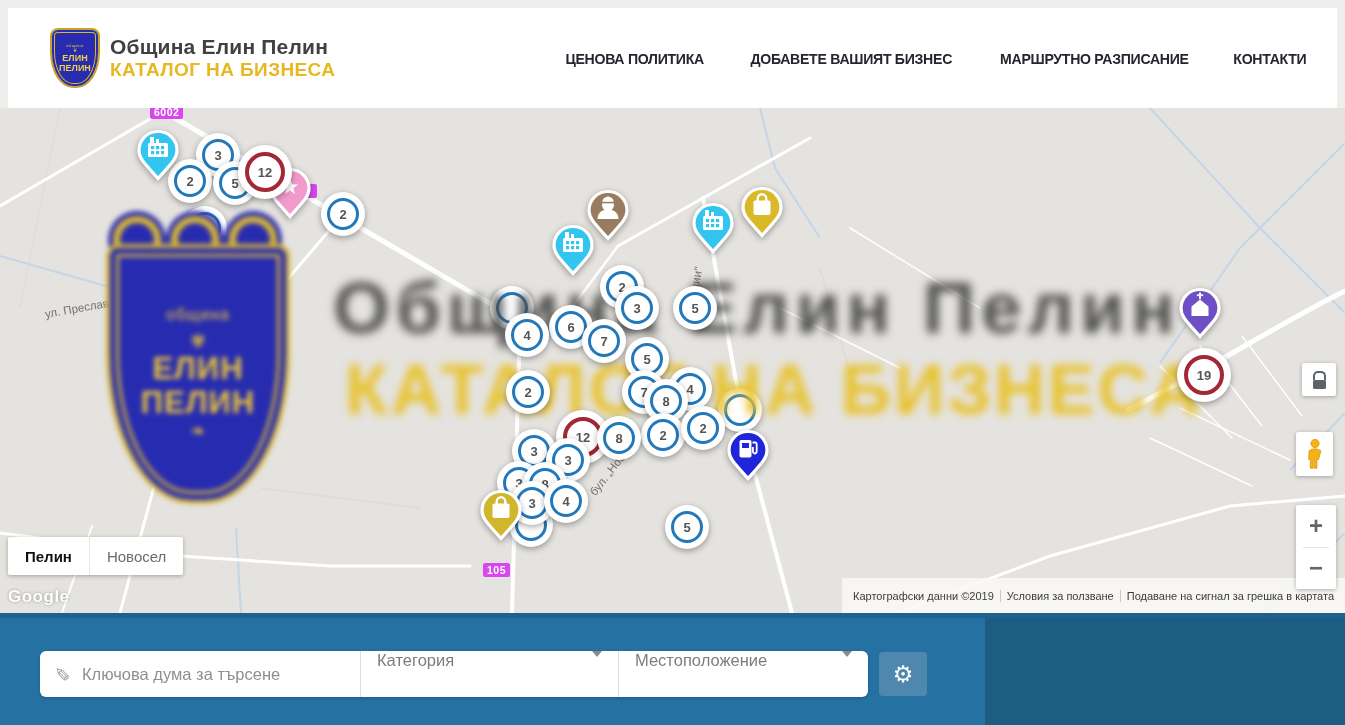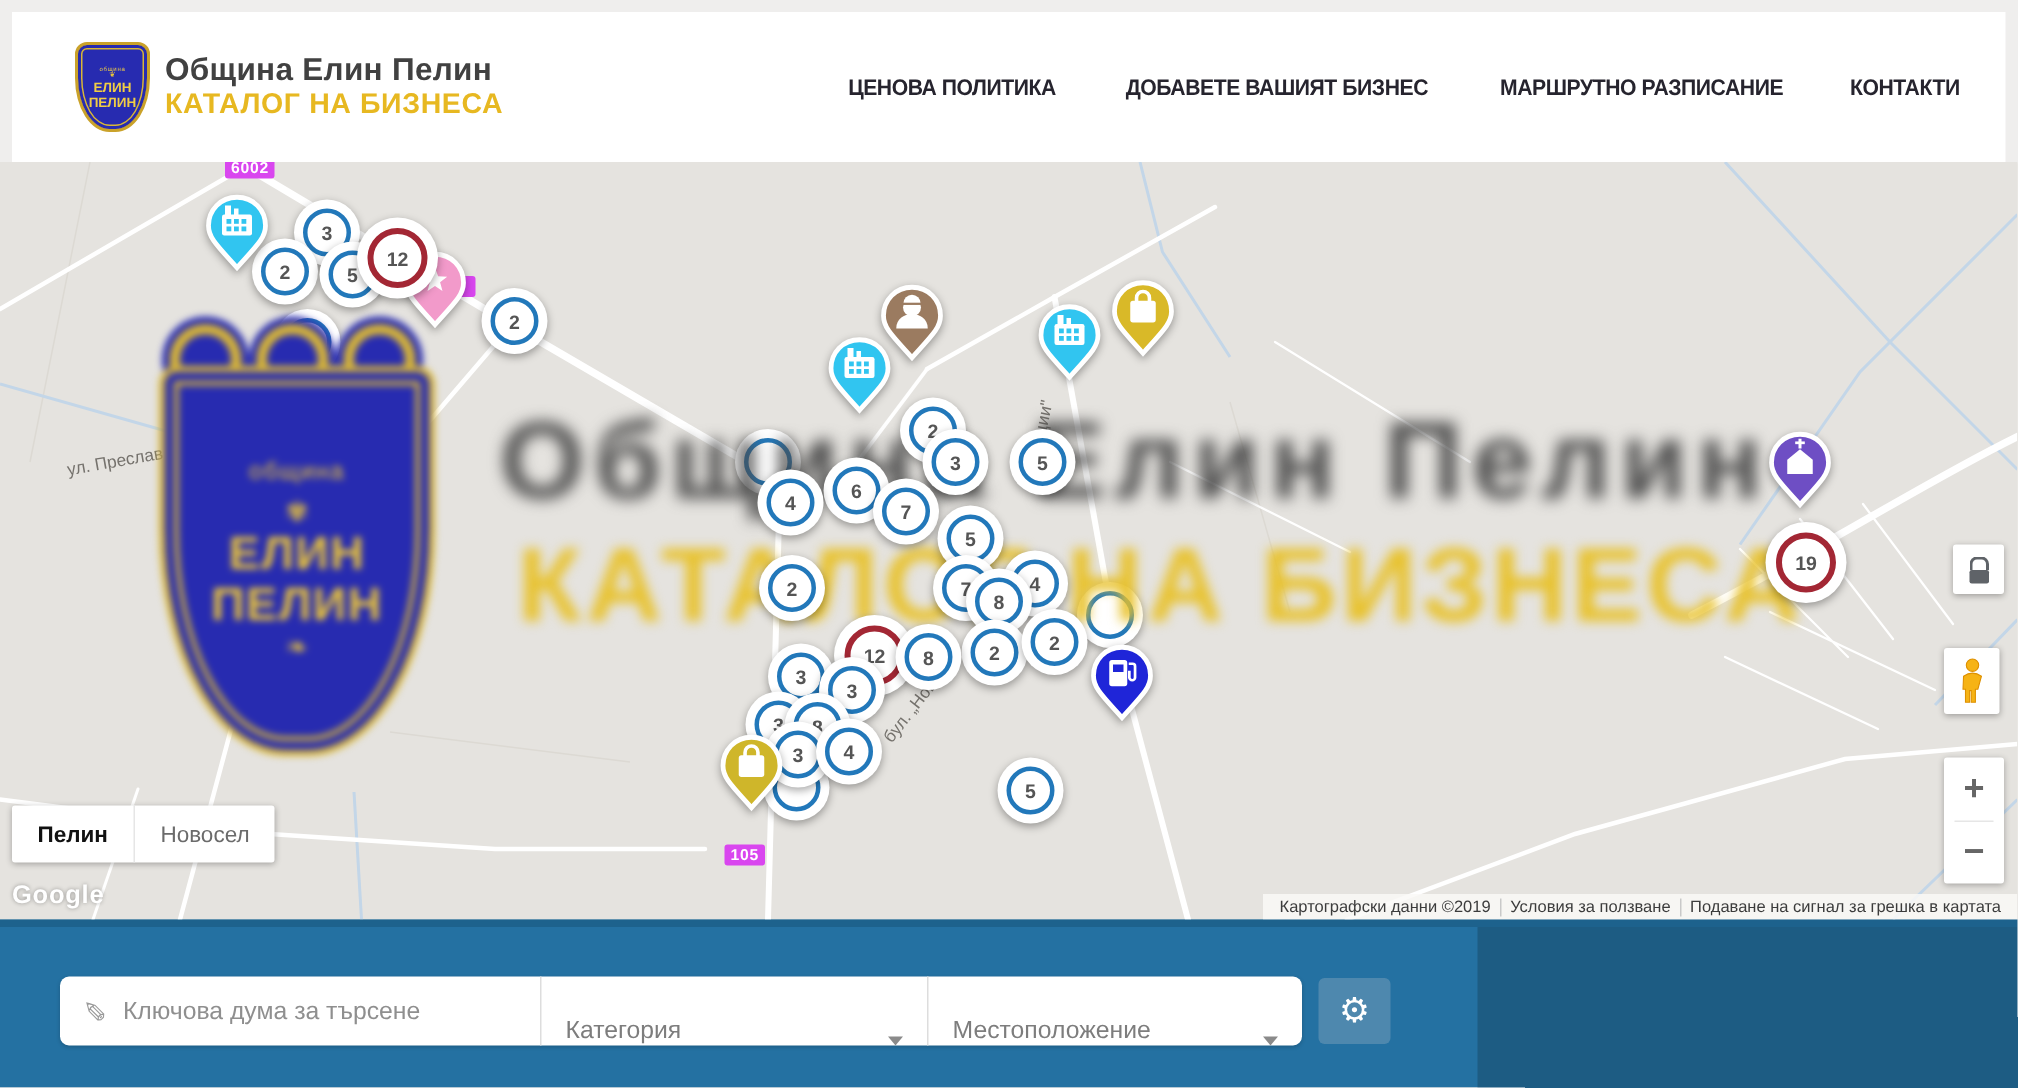--- a/index.html
+++ b/index.html
@@ -57,21 +57,21 @@
   .pin{position:absolute;z-index:55;cursor:pointer;filter:drop-shadow(0 2px 3px rgba(0,0,0,.35));}
 
   
   #map-type{position:absolute;left:8px;top:429px;z-index:60;display:flex;background:#fff;border-radius:2px;
             box-shadow:0 1px 4px rgba(0,0,0,.3);height:38px;align-items:stretch;font-size:15px;cursor:pointer;}
   #map-type .mt{display:flex;align-items:center;padding:0 17px;}
   #mt-map{font-weight:bold;color:#111;}
   #mt-sat{color:#6b6b6b;border-left:1px solid #e6e6e6;}
   #google-logo{position:absolute;left:8px;top:479px;z-index:60;color:#fff;font-size:17px;font-weight:bold;
                letter-spacing:.5px;text-shadow:0 0 3px rgba(0,0,0,.35);cursor:pointer;}
-  #attribution{position:absolute;right:0;bottom:0;z-index:60;height:17px;display:flex;align-items:center;
+  #attribution{position:absolute;right:0;bottom:0;z-index:60;height:35px;display:flex;align-items:center;
                background:rgba(250,249,247,.85);font-size:11px;color:#3c3c3c;padding:0 5px;}
   #attribution .attr{padding:0 6px;white-space:nowrap;}
   #attribution .attr + .attr{border-left:1px solid #c9c9c9;cursor:pointer;}
   #lock-btn{position:absolute;left:1302px;top:255px;width:34px;height:33px;z-index:60;background:#fff;border-radius:2px;
             box-shadow:0 1px 4px rgba(0,0,0,.3);display:flex;flex-direction:column;align-items:center;justify-content:center;cursor:pointer;}
   .lock-shackle{width:9px;height:7px;border:2px solid #5f6368;border-bottom:none;border-radius:5px 5px 0 0;}
   .lock-body{width:13px;height:9px;background:#5f6368;border-radius:1.5px;}
   #pegman-btn{position:absolute;left:1296px;top:324px;width:37px;height:44px;z-index:60;background:#fff;border-radius:2px;
               box-shadow:0 1px 4px rgba(0,0,0,.3);display:flex;align-items:center;justify-content:center;cursor:grab;}
   #zoom-ctl{position:absolute;left:1296px;top:397px;width:40px;height:84px;z-index:60;background:#fff;border-radius:2px;
@@ -81,21 +81,21 @@
 
   
   #search-bar{position:absolute;left:0;top:613px;width:1345px;height:112px;background:#2471a2;border-top:5px solid #1d628d;box-sizing:border-box;}
   #search-dark{position:absolute;left:985px;top:0;width:360px;height:107px;background:#1d5c83;}
   #search-group{position:absolute;left:40px;top:33px;height:46px;width:828px;background:#fff;border-radius:6px;
                 display:flex;align-items:stretch;box-shadow:0 1px 3px rgba(0,0,0,.2);}
   #kw-cell{width:320px;display:flex;align-items:center;padding-left:14px;box-sizing:border-box;}
   #pencil{font-family:"DejaVu Sans",sans-serif;color:#9a9a9a;font-size:19px;margin-right:10px;transform:rotate(90deg) scaleX(-1);}
   #keyword-input{border:none;outline:none;flex:1;font-size:16.5px;color:#444;font-family:"Liberation Sans",sans-serif;min-width:0;}
   #keyword-input::placeholder{color:#8f8f8f;opacity:1;}
-  .sel-cell{display:flex;align-items:flex-end;justify-content:space-between;border-left:1px solid #ddd;
+  .sel-cell{display:flex;align-items:flex-start;justify-content:space-between;border-left:1px solid #ddd;
             padding:0 16px;box-sizing:border-box;cursor:pointer;gap:42px;}
   #cat-cell{width:258px;}
   #loc-cell{width:250px;}
   .sel-label{font-size:16.5px;color:#7d7d7d;}
   .caret{width:0;height:0;border-left:5px solid transparent;border-right:5px solid transparent;border-top:6px solid #8a8a8a;}
   #settings-btn{position:absolute;left:879px;top:34px;width:48px;height:44px;background:#4e88ae;border:none;border-radius:4px;
                 display:flex;align-items:center;justify-content:center;cursor:pointer;}
   #gear-glyph{font-family:"DejaVu Sans",sans-serif;color:#fff;font-size:23px;line-height:23px;}
   #search-btn{position:absolute;left:1015px;top:33px;width:304px;height:45px;background:#eec41f;border:none;border-radius:5px;
               display:flex;align-items:center;justify-content:center;gap:10px;cursor:pointer;box-shadow:0 1px 0 #c79f14;}

